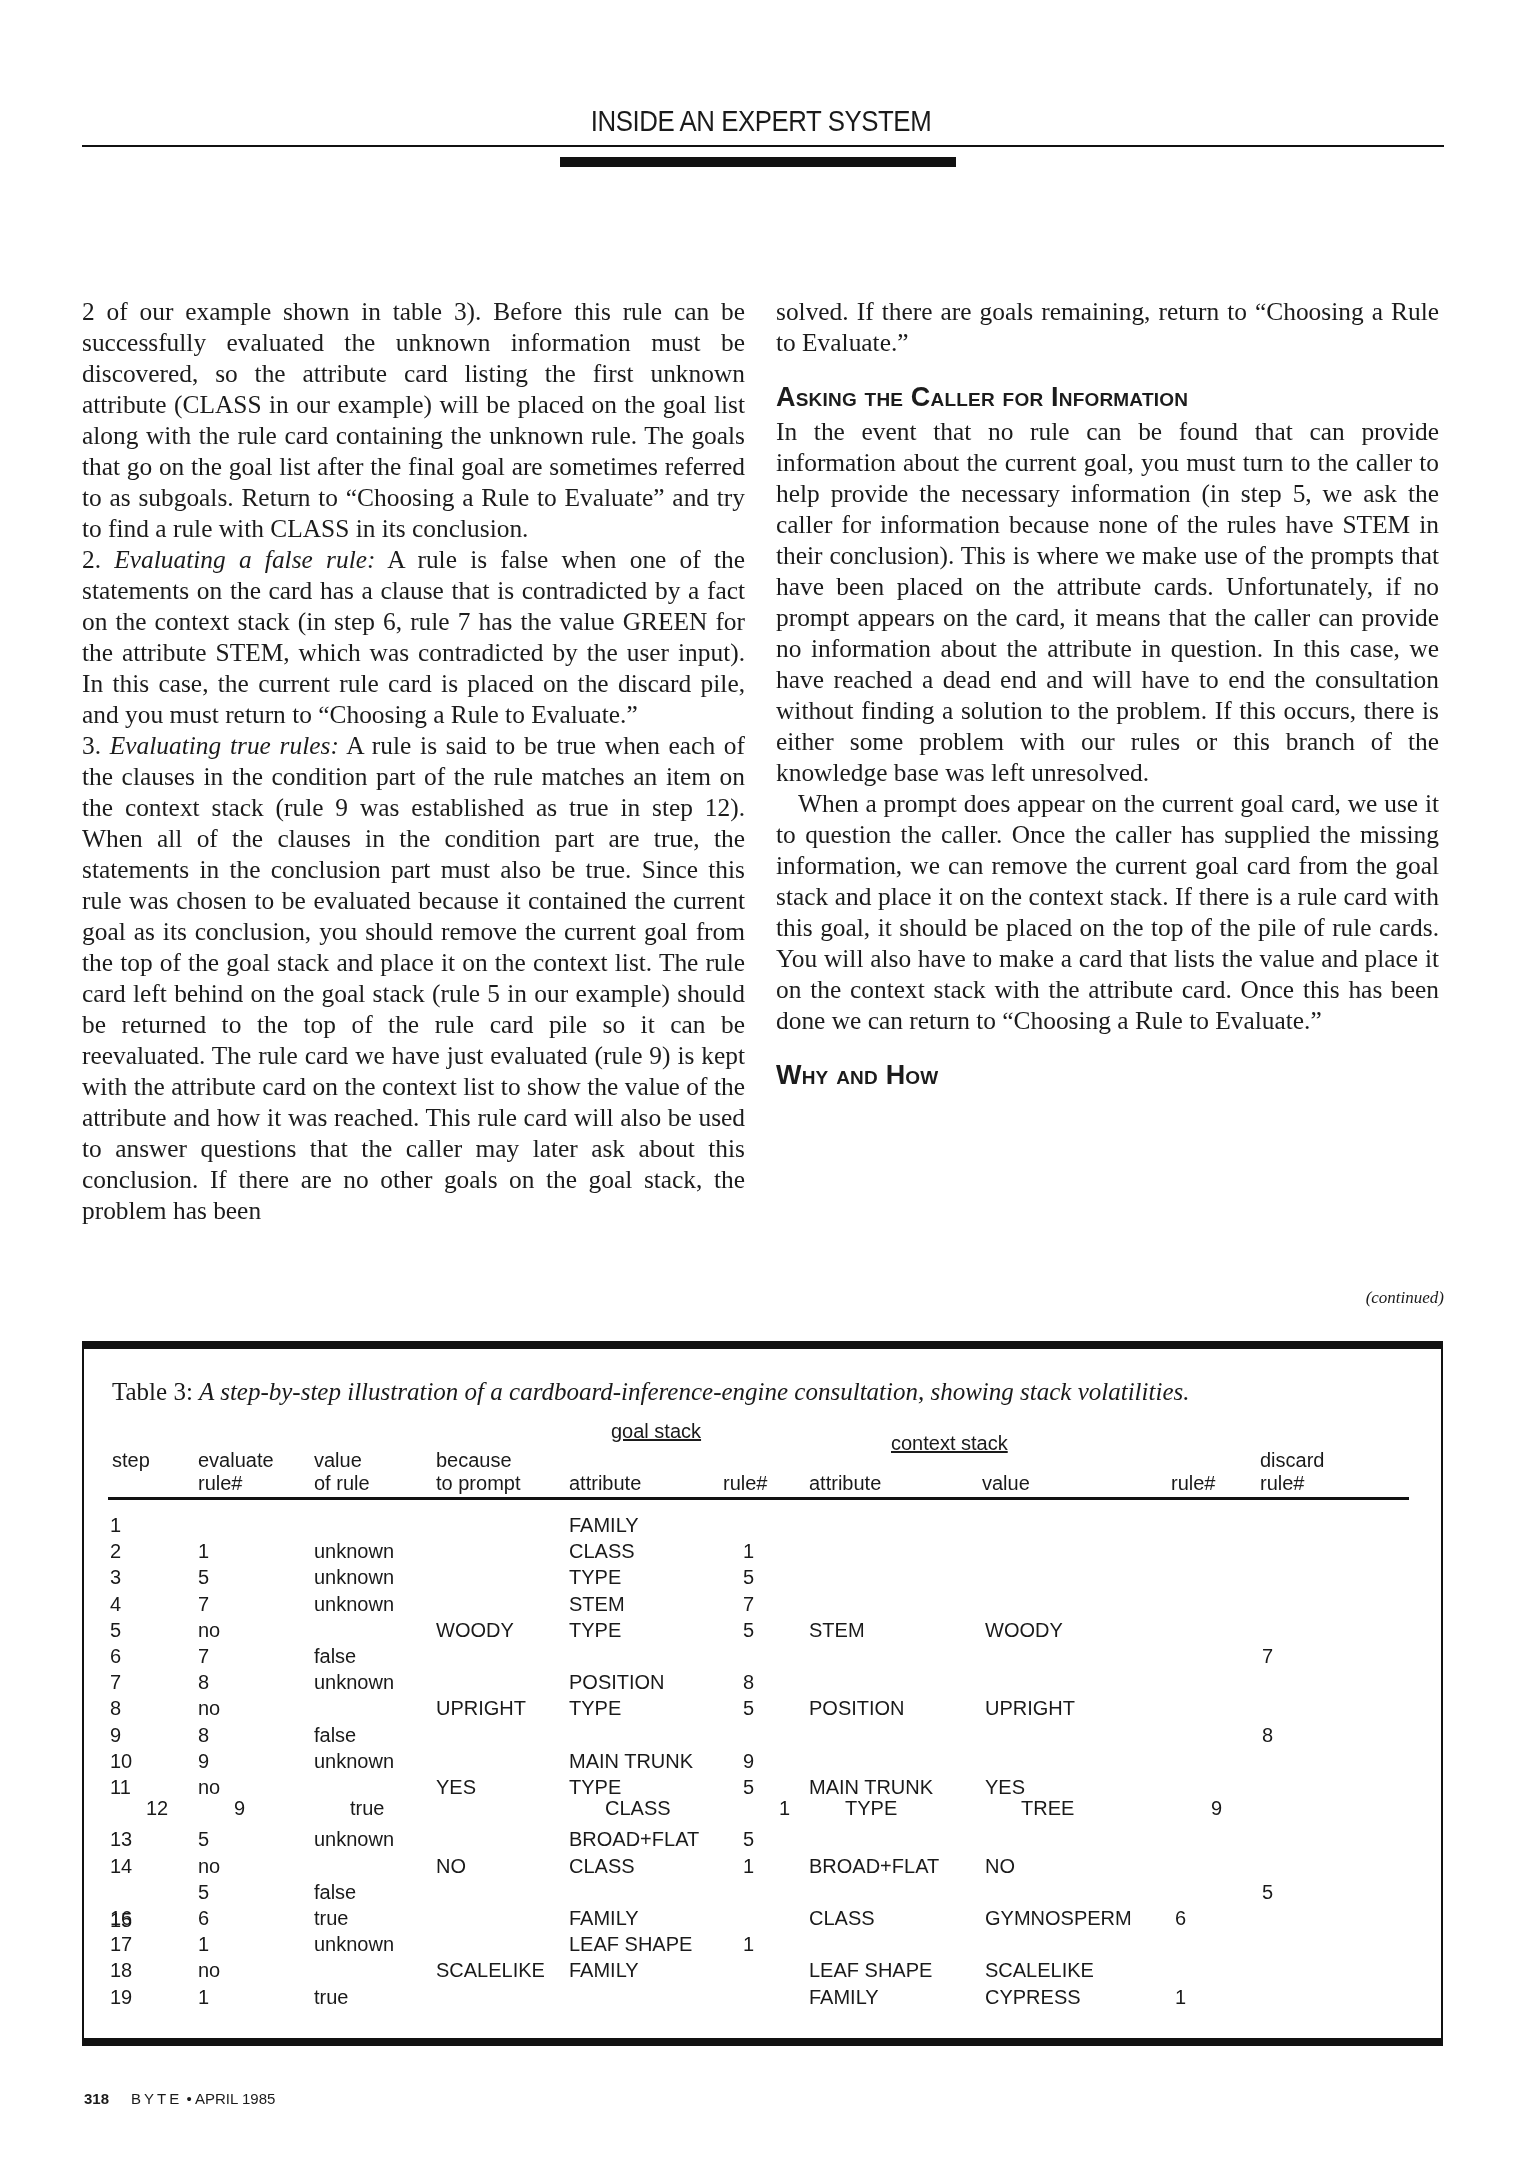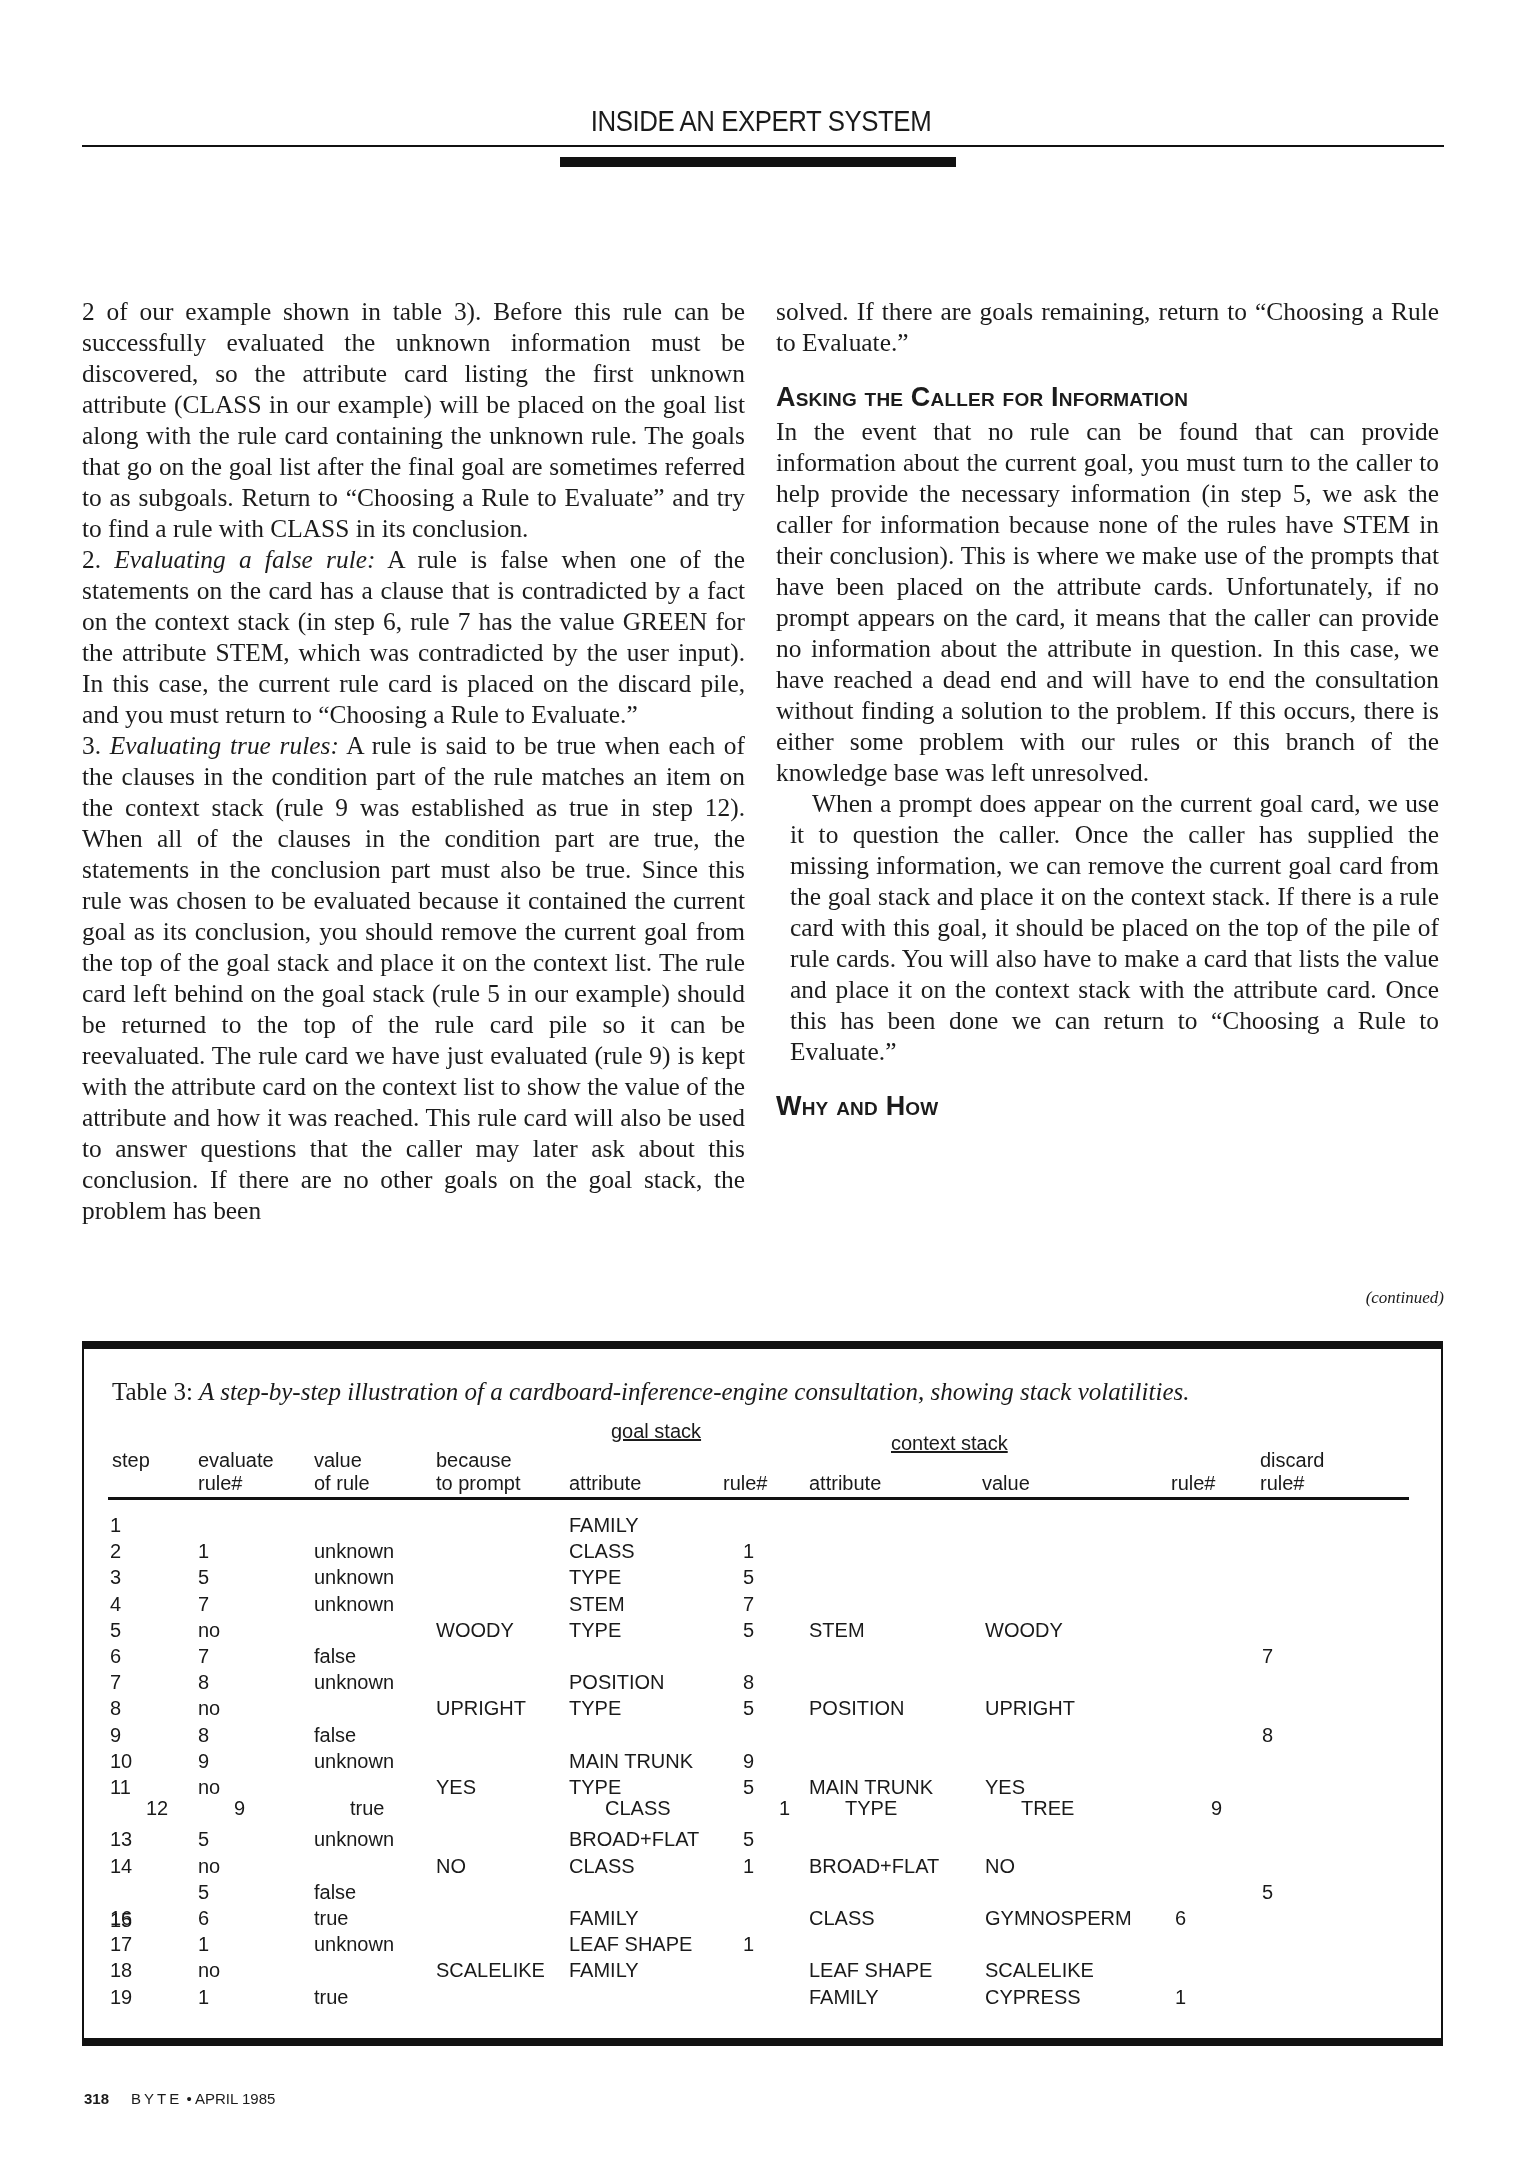--- a/index.html
+++ b/index.html
@@ -7,21 +7,21 @@
   .runhead { position: absolute; top: 104px; left: 0; width: 1522px; text-align: center;
     font-family: "Liberation Sans", sans-serif; font-size: 30px; letter-spacing: -0.5px; transform: scaleX(0.86); }
   .headrule { position: absolute; top: 145px; left: 82px; width: 1362px; height: 2px; background: #111; }
   .headbar { position: absolute; top: 157px; left: 560px; width: 396px; height: 10px; background: #111; }
 
   .col { position: absolute; top: 296px; width: 663px; font-family: "Liberation Serif", serif;
     font-size: 25.4px; line-height: 31px; text-align: justify; color: #1c1c1c; }
   .col.left { left: 82px; }
   .col.right { left: 776px; }
   .col p { margin: 0; }
-  .col p.indent { text-indent: 22px; margin-left: 14px; }
+  .col p.indent { text-indent: 22px; }
   .col em { font-style: italic; }
   .col h2 { margin: 22px 0 2px 0; font-family: "Liberation Sans", sans-serif; font-weight: bold;
     font-size: 27px; line-height: 34px; font-variant: small-caps; letter-spacing: 0.2px; }
   .cont { position: absolute; top: 1288px; right: 78px; font-family: "Liberation Serif", serif;
     font-style: italic; font-size: 17px; }
 
   .tbox { position: absolute; left: 82px; top: 1341px; width: 1361px; height: 704px;
     border-left: 2px solid #111; border-right: 2px solid #111; box-sizing: border-box; }
   .tbox-top { position: absolute; left: 82px; top: 1341px; width: 1361px; height: 8px; background: #111; }
   .tbox-bottom { position: absolute; left: 82px; top: 2038px; width: 1361px; height: 8px; background: #111; }

